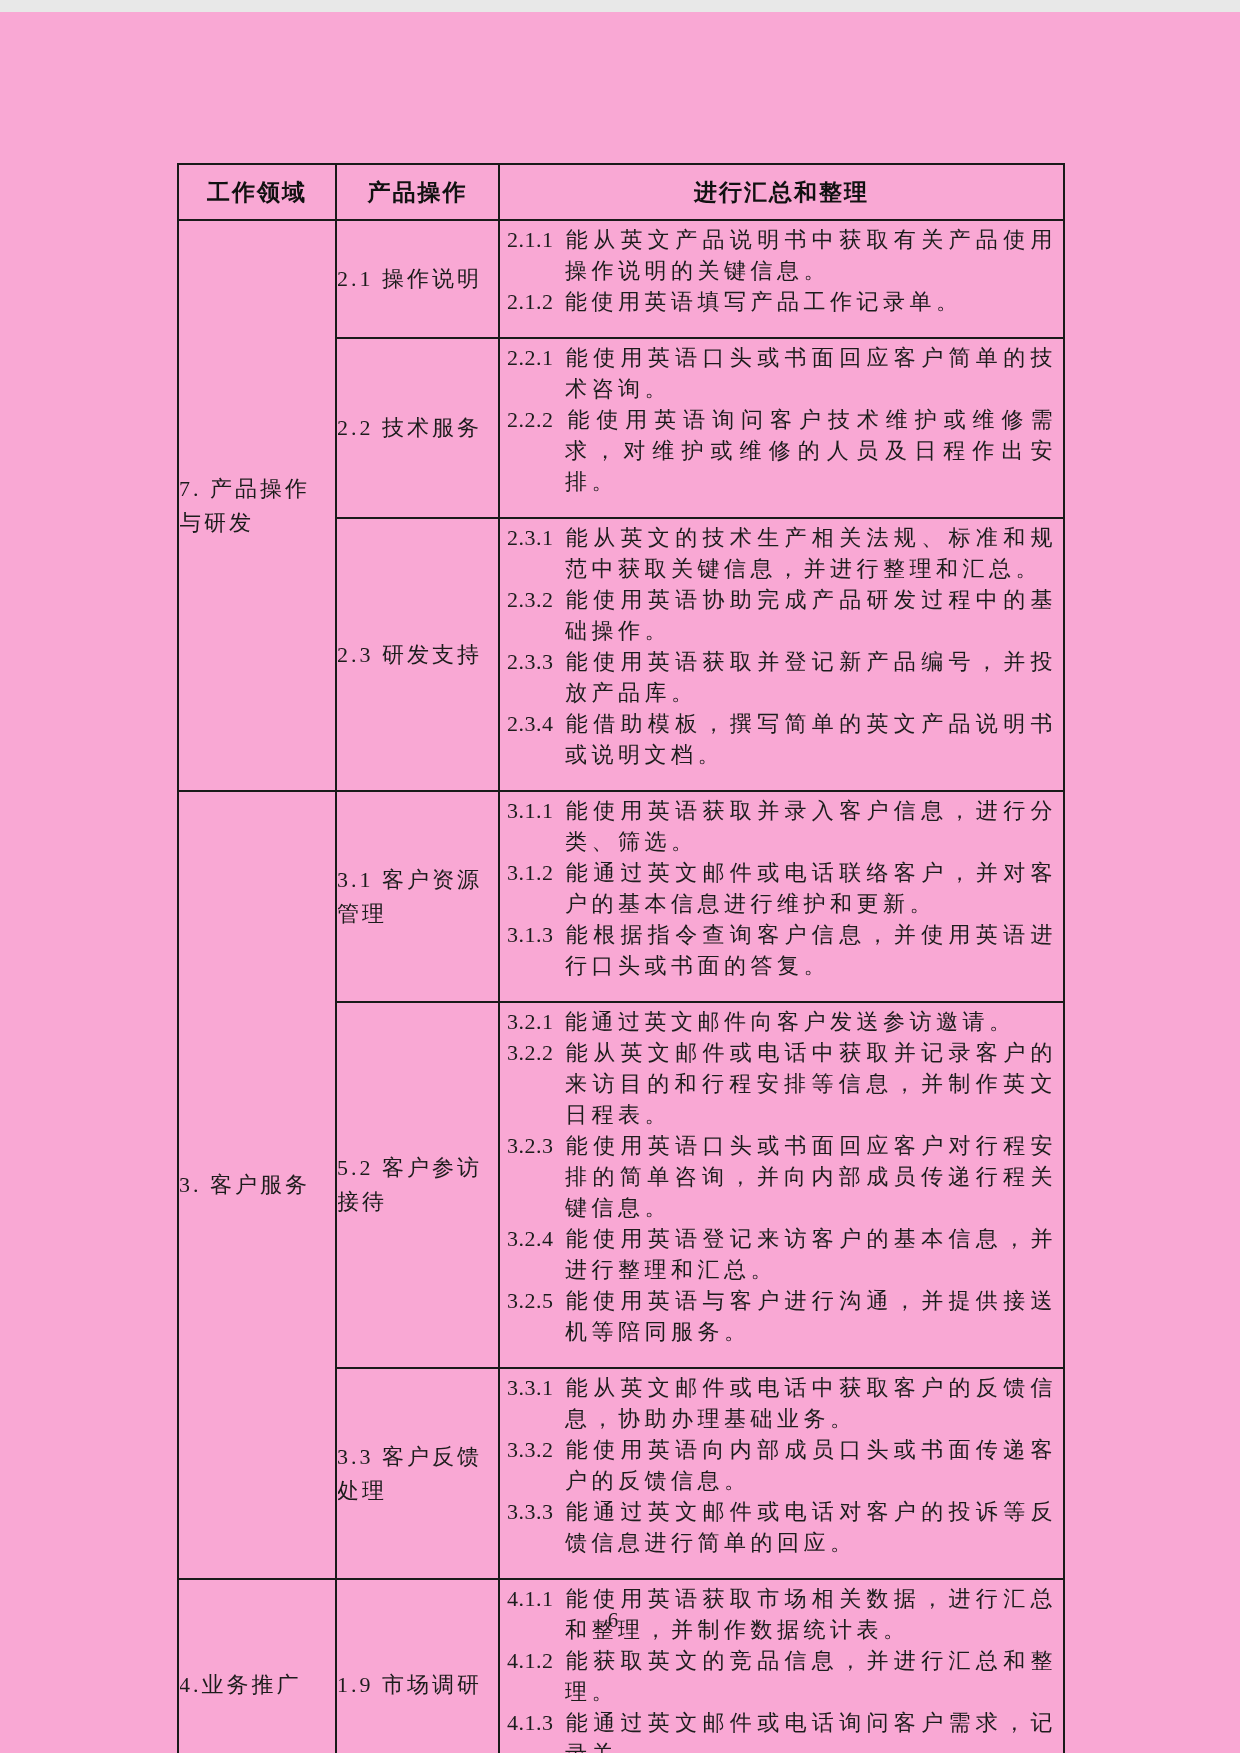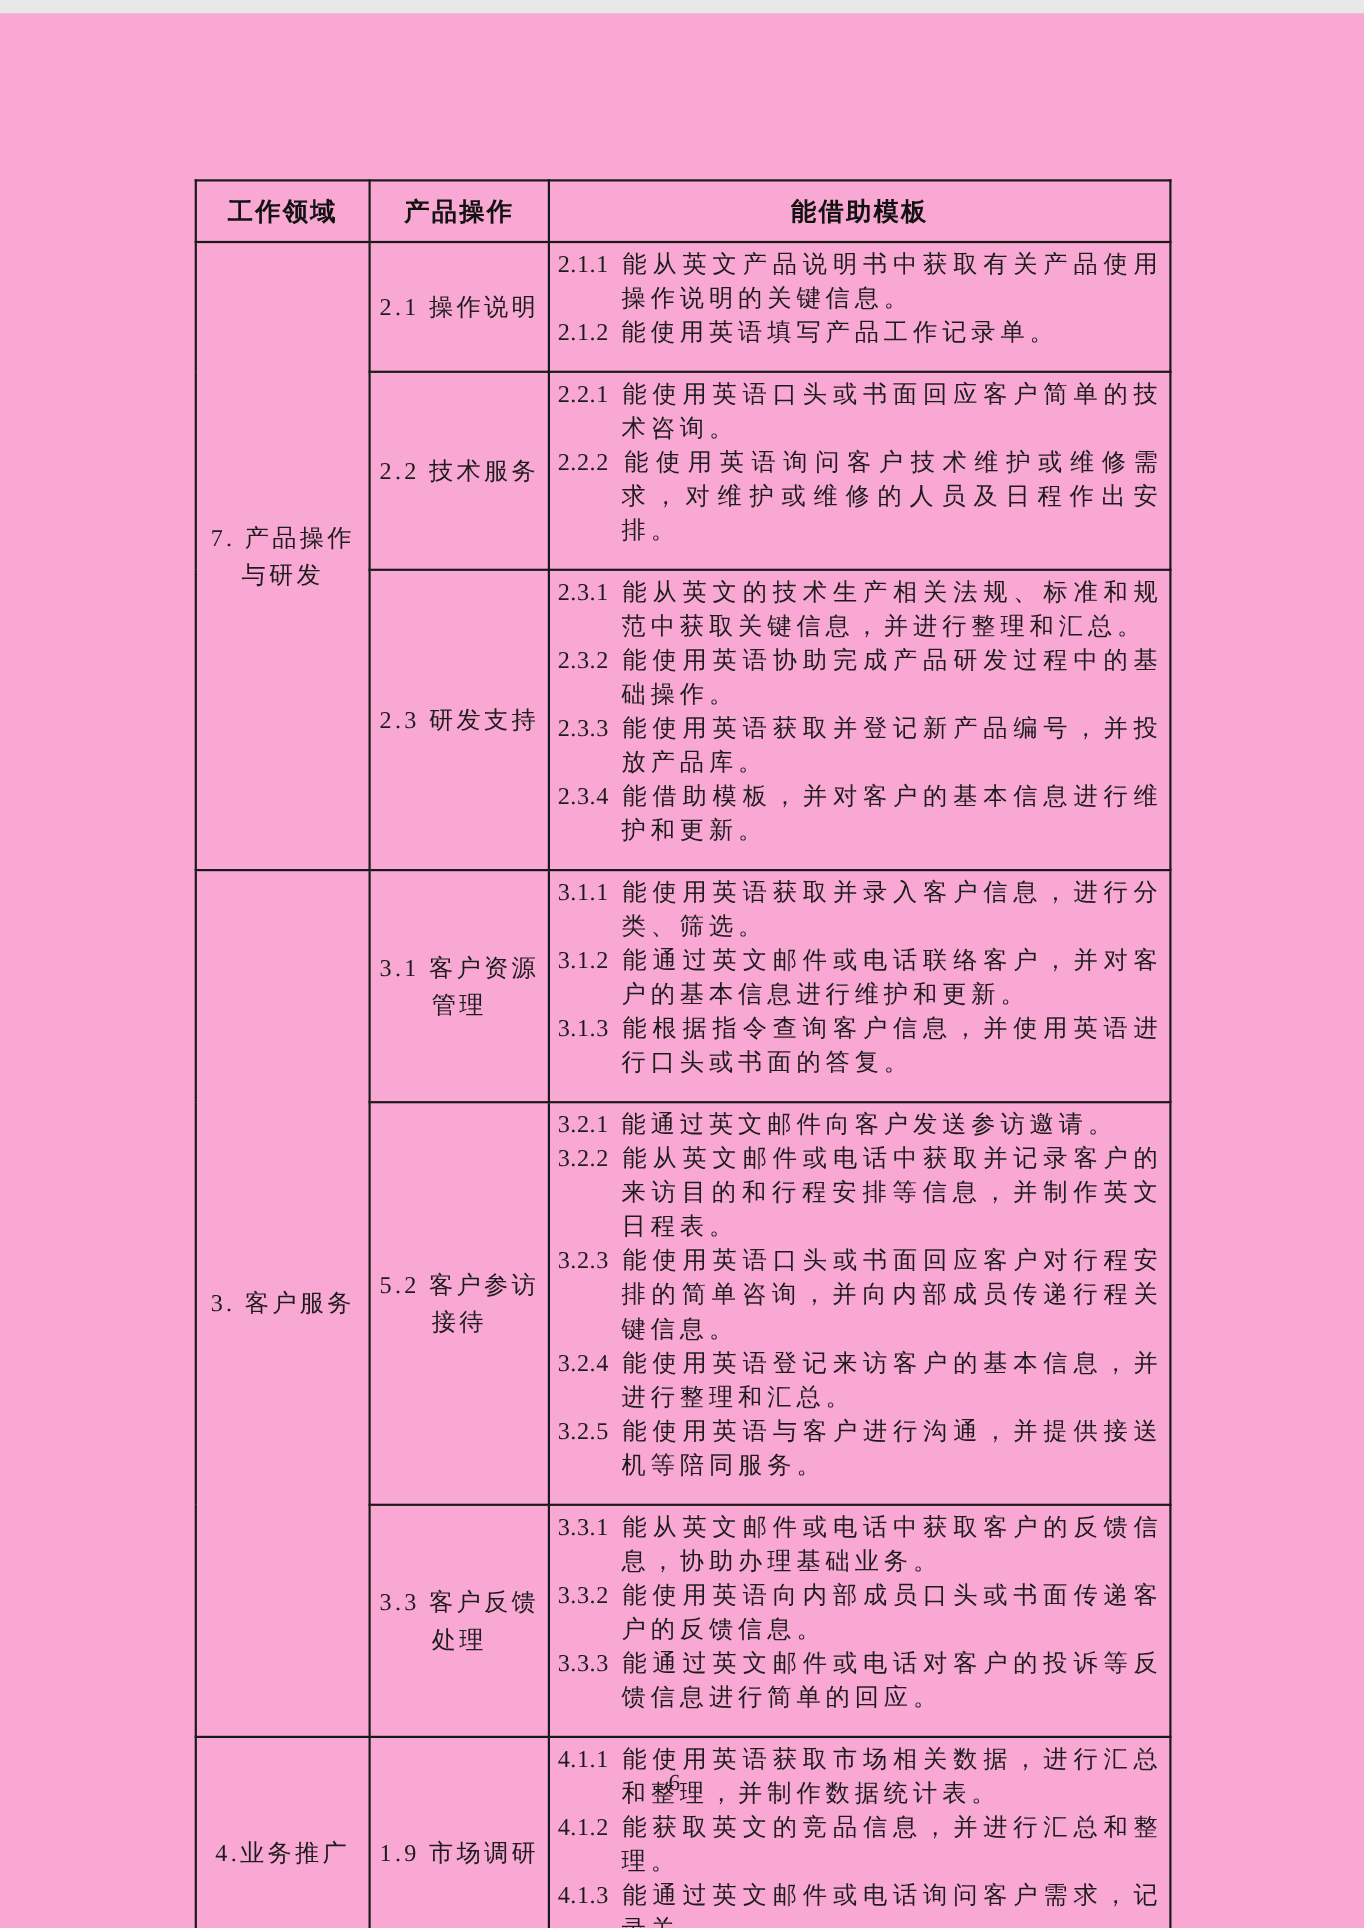--- a/index.html
+++ b/index.html
@@ -40,21 +40,21 @@
   }
   tr.hdr { height: 56px; }
   tr.r-21 { height: 98px; }
   tr.r-22 { height: 130px; }
   tr.r-23 { height: 260px; }
   tr.r-31 { height: 197px; }
   tr.r-32 { height: 355px; }
   tr.r-33 { height: 198px; }
   tr.r-41 { height: 130px; }
   td.domain-cell, td.task-cell {
-    text-align: center;
+    text-align: left;
     font-size: 22px;
     letter-spacing: 3px;
     line-height: 34px;
     border-radius: 22px;
   }
   td.skills-cell {
     vertical-align: middle;
     padding: 3px 6px 20px 7px;
   }
   .skill {
@@ -91,21 +91,21 @@
     <colgroup>
         <col class="c1">
         <col class="c2">
         <col class="c3">
       </colgroup>
 
     <tbody>
         <tr class="hdr">
       <th>工作领域</th>
       <th>产品操作</th>
-      <th>能借助模板</th>
+      <th>进行汇总和整理</th>
     </tr>
 
     <tr class="r-21">
       <td class="domain-cell" rowspan="3">
         <span>7. 产品操作</span><br>
         <span>与研发</span>
       </td>
       <td class="task-cell">
         <span>2.1 操作说明</span>
       </td>
@@ -124,21 +124,21 @@
       </td>
     </tr>
     <tr class="r-23">
       <td class="task-cell">
         <span>2.3 研发支持</span>
       </td>
       <td class="skills-cell">
         <div class="skill"><span class="num">2.3.1</span><span>能从英文的技术生产相关法规、标准和规范中获取关键信息，并进行整理和汇总。</span></div>
         <div class="skill"><span class="num">2.3.2</span><span>能使用英语协助完成产品研发过程中的基础操作。</span></div>
         <div class="skill"><span class="num">2.3.3</span><span>能使用英语获取并登记新产品编号，并投放产品库。</span></div>
-        <div class="skill"><span class="num">2.3.4</span><span>能借助模板，并对客户的基本信息进行维护和更新。</span></div>
+        <div class="skill"><span class="num">2.3.4</span><span>能借助模板，撰写简单的英文产品说明书或说明文档。</span></div>
       </td>
     </tr>
 
     <tr class="r-31">
       <td class="domain-cell" rowspan="3">
         <span>3. 客户服务</span>
       </td>
       <td class="task-cell">
         <span>3.1 客户资源</span><br>
         <span>管理</span>

